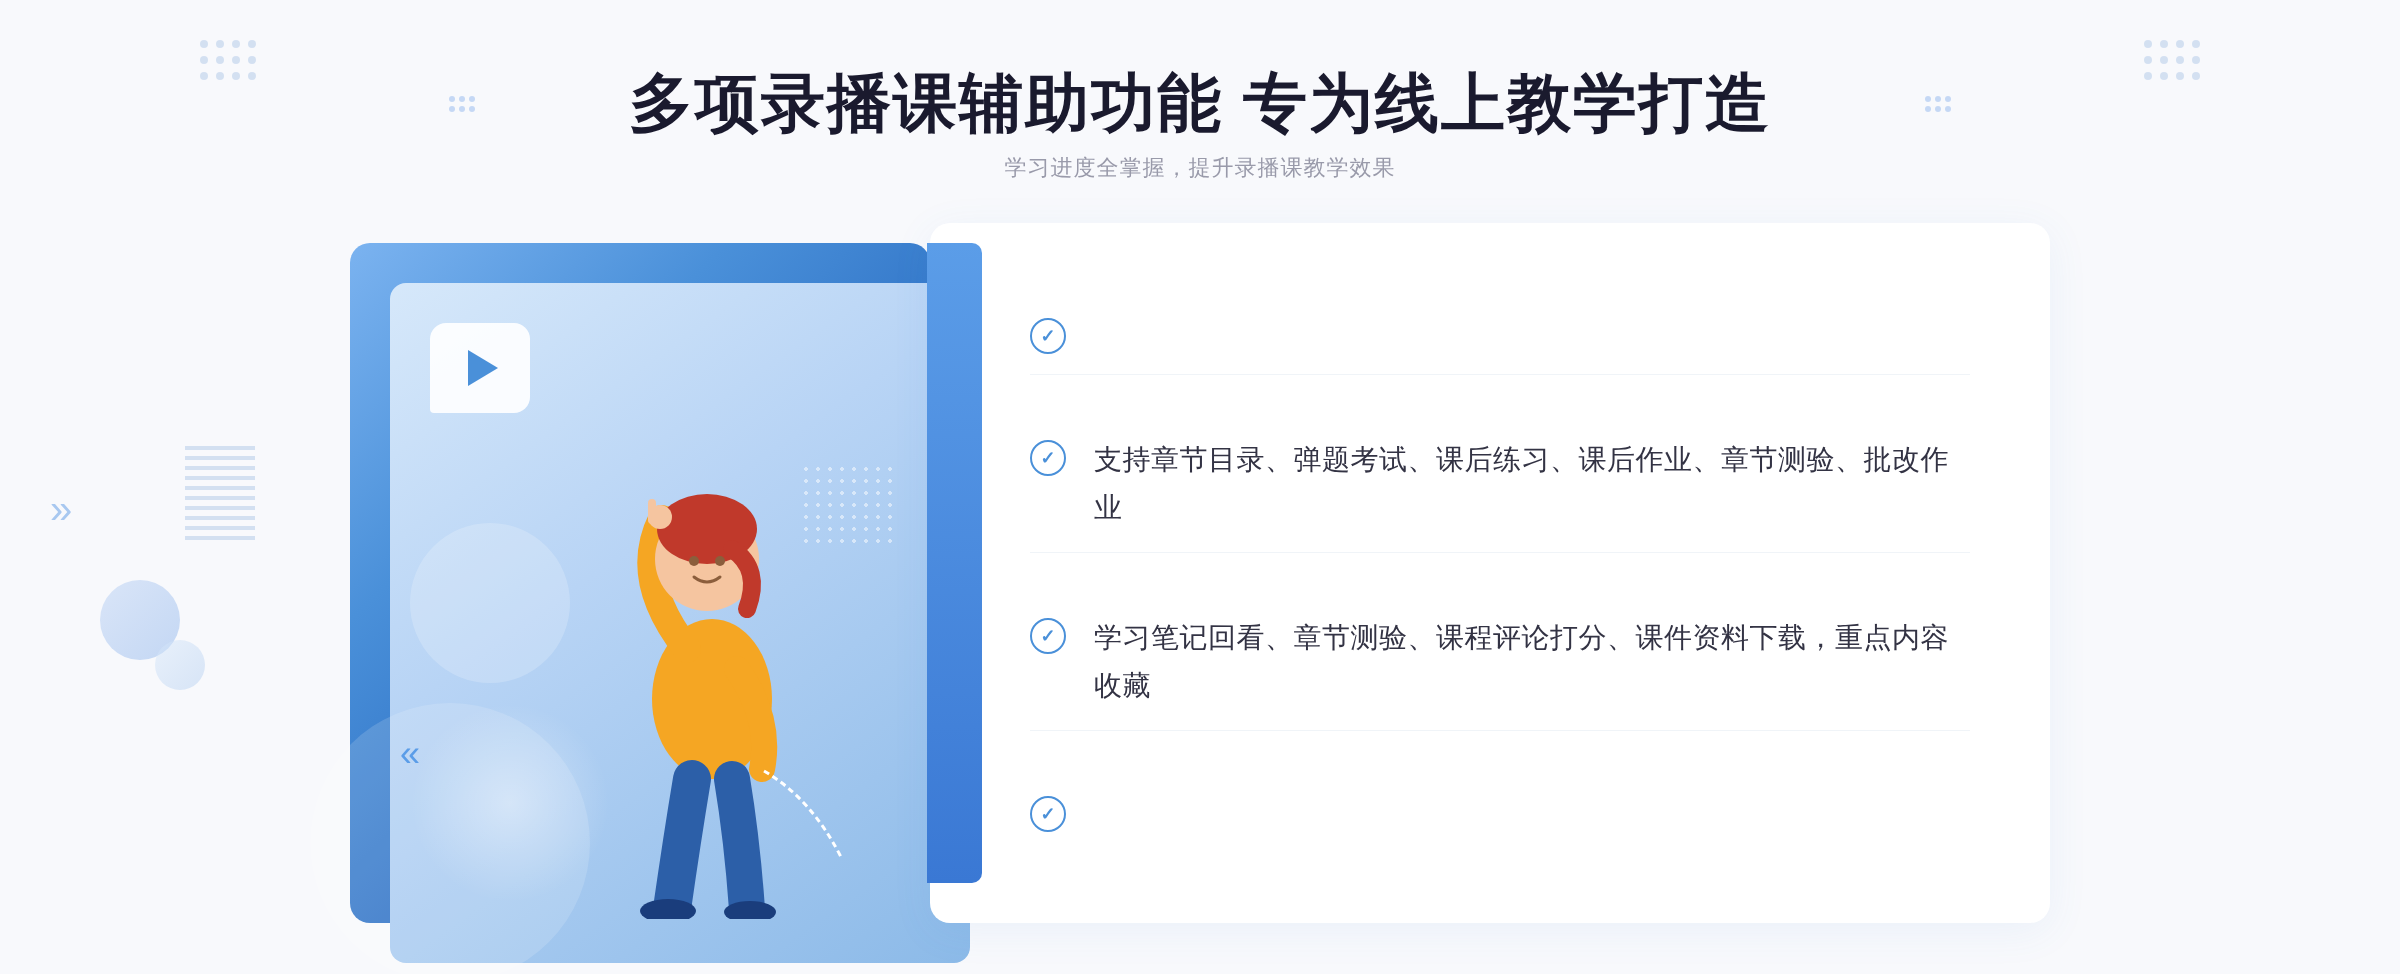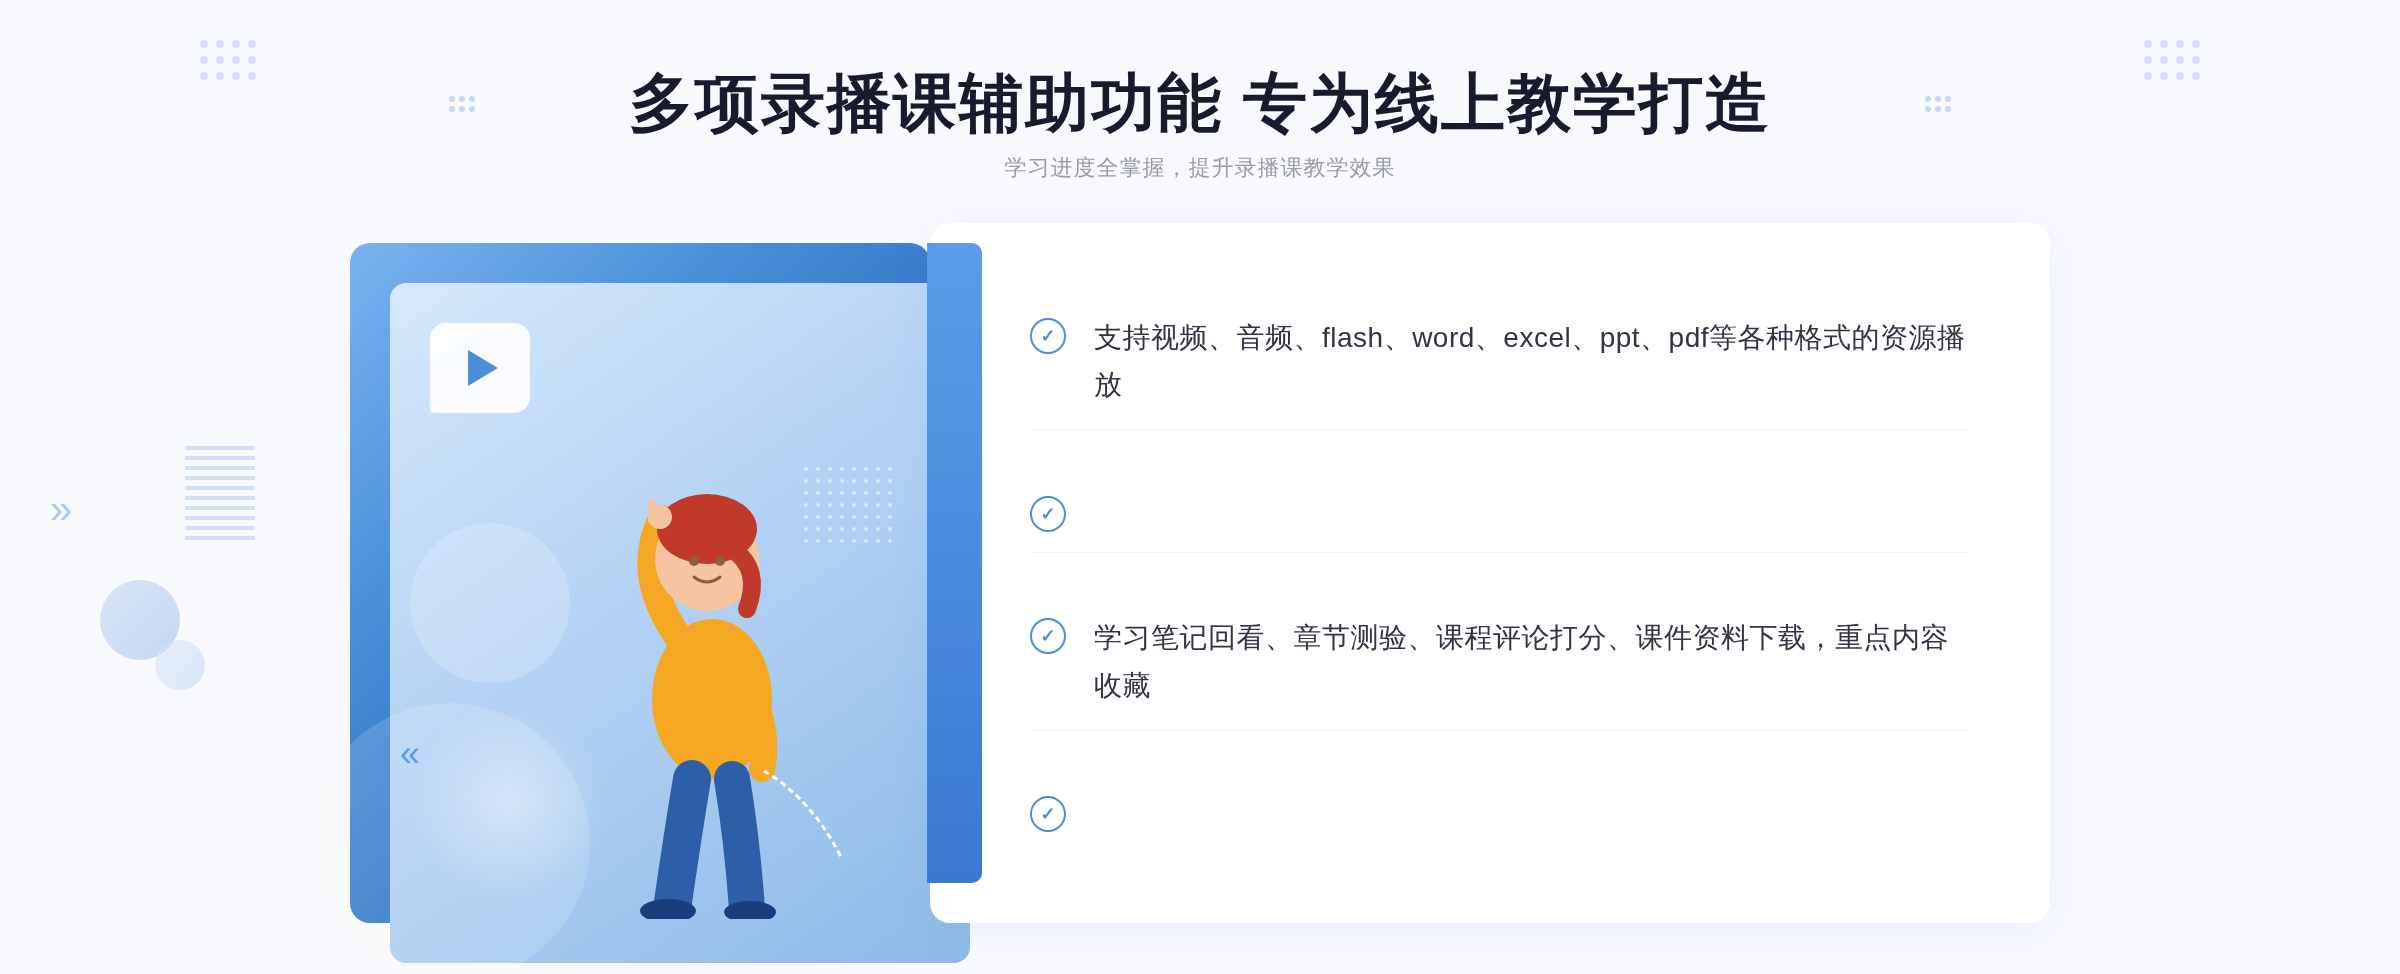--- a/index.html
+++ b/index.html
@@ -488,27 +488,27 @@
 
       <div class="chevron-left">«</div>
     </div>
 
     <div class="features-panel">
 
       <div class="feature-item">
         <div class="check-icon">
           <span class="check-mark">✓</span>
         </div>
-        <span class="feature-text">支持视频、音频、flash、word、excel、ppt、pdf等各种格式的资源播放</span>
       </div>
 
       <div class="feature-item">
         <div class="check-icon">
           <span class="check-mark">✓</span>
         </div>
+        <span class="feature-text">支持章节目录、弹题考试、课后练习、课后作业、章节测验、批改作业</span>
       </div>
 
       <div class="feature-item">
         <div class="check-icon">
           <span class="check-mark">✓</span>
         </div>
         <span class="feature-text">学习笔记回看、章节测验、课程评论打分、课件资料下载，重点内容收藏</span>
       </div>
 
       <div class="feature-item">

